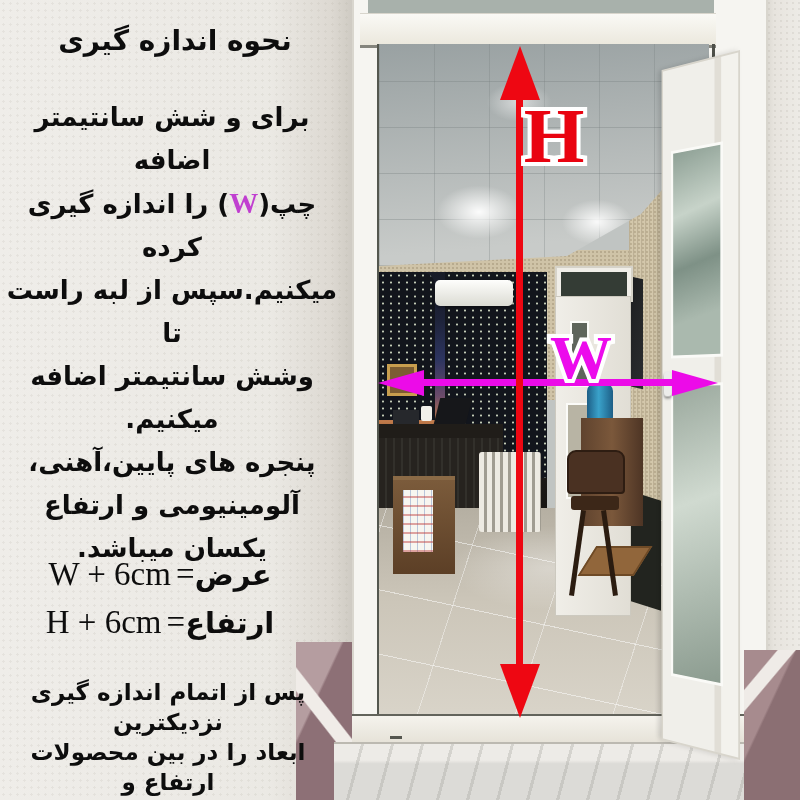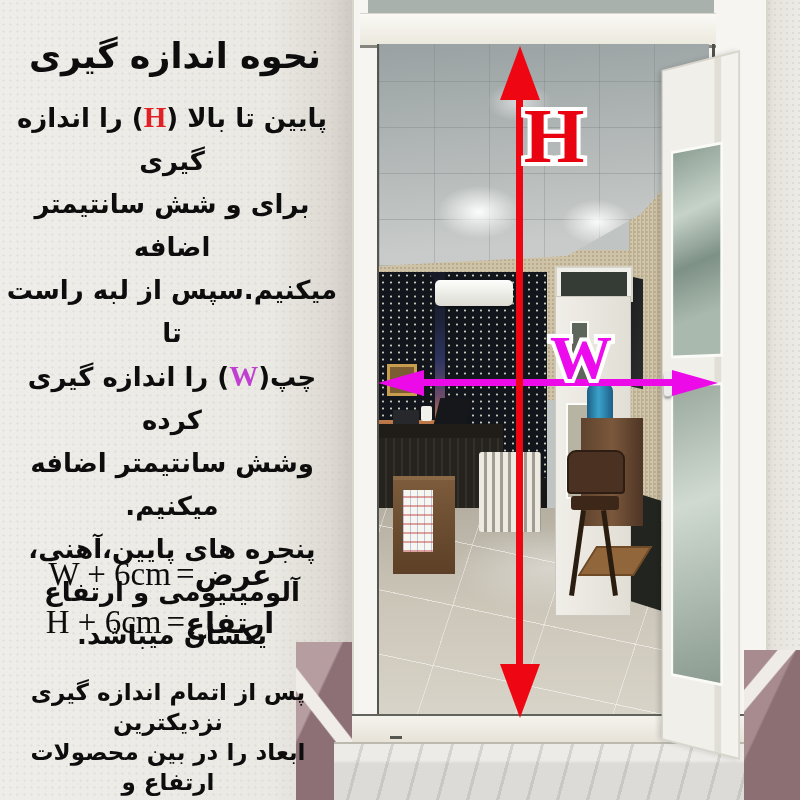--- a/index.html
+++ b/index.html
@@ -153,21 +153,21 @@
   .glyph-back{color:#fff;-webkit-text-stroke:8px #ffffff;
     text-shadow:3px 0 0 #fff,-3px 0 0 #fff,0 3px 0 #fff,0 -3px 0 #fff,
                 2px 2px 0 #fff,-2px 2px 0 #fff,2px -2px 0 #fff,-2px -2px 0 #fff;}
   .label-h{left:512px;top:94px;width:84px;height:84px;font-size:78px;line-height:84px;}
   .label-h .glyph-front{color:#e90310;}
   .label-w{left:535px;top:320px;width:92px;height:74px;font-size:62px;line-height:74px;z-index:41;}
   .label-w .glyph-front{color:#ec0bec;}
 
   
   .fa{direction:rtl;color:#0d0d0d;text-align:center;z-index:60;}
-  .title{left:10px;top:36px;width:330px;font-size:35px;font-weight:bold;}
+  .title{left:10px;top:24px;width:330px;font-size:28px;font-weight:bold;}
   .instructions{left:4px;top:96px;width:336px;font-size:26px;font-weight:bold;line-height:43px;}
   .mark{font-family:"Liberation Serif","DejaVu Serif",serif;font-size:29px;font-weight:bold;}
   .mark-h{color:#e02025;}
   .mark-w{color:#c03fd0;}
   .formulas{left:0;top:550px;width:320px;}
   .f-row{height:48px;line-height:48px;}
   .f-label{font-size:29px;font-weight:bold;}
   .f-eq,.f-expr{font-family:"Liberation Serif","DejaVu Serif",serif;font-size:33px;}
   .f-expr{direction:ltr;unicode-bidi:embed;display:inline-block;text-align:right;}
   .footer{left:0;top:677px;width:336px;font-size:23px;font-weight:bold;line-height:30px;}
@@ -245,24 +245,23 @@
     <span class="glyph-front">H</span>
   </div>
   <div class="abs glyph-wrap label-w">
     <span class="glyph-back">W</span>
     <span class="glyph-front">W</span>
   </div>
 
   <div class="abs fa title">نحوه اندازه گیری</div>
 
   <div class="abs fa instructions">
-    <div><span>پایین تا بالا (</span><span class="mark mark-h">H</span><span>) را اندازه گیری</span></div>
     <div>برای و شش سانتیمتر اضافه</div>
+    <div><span>چپ(</span><span class="mark mark-w">W</span><span>) را اندازه گیری کرده</span></div>
     <div>میکنیم.سپس از لبه راست تا</div>
-    <div><span>چپ(</span><span class="mark mark-w">W</span><span>) را اندازه گیری کرده</span></div>
     <div>وشش سانتیمتر اضافه میکنیم.</div>
     <div>پنجره های پایین،آهنی،</div>
     <div>آلومینیومی و ارتفاع</div>
     <div>یکسان میباشد.</div>
   </div>
 
   <div class="abs fa formulas">
     <div class="f-row">
       <span class="f-label">عرض</span><span class="f-eq">=</span> <span class="f-expr">W + 6cm</span>
     </div>

